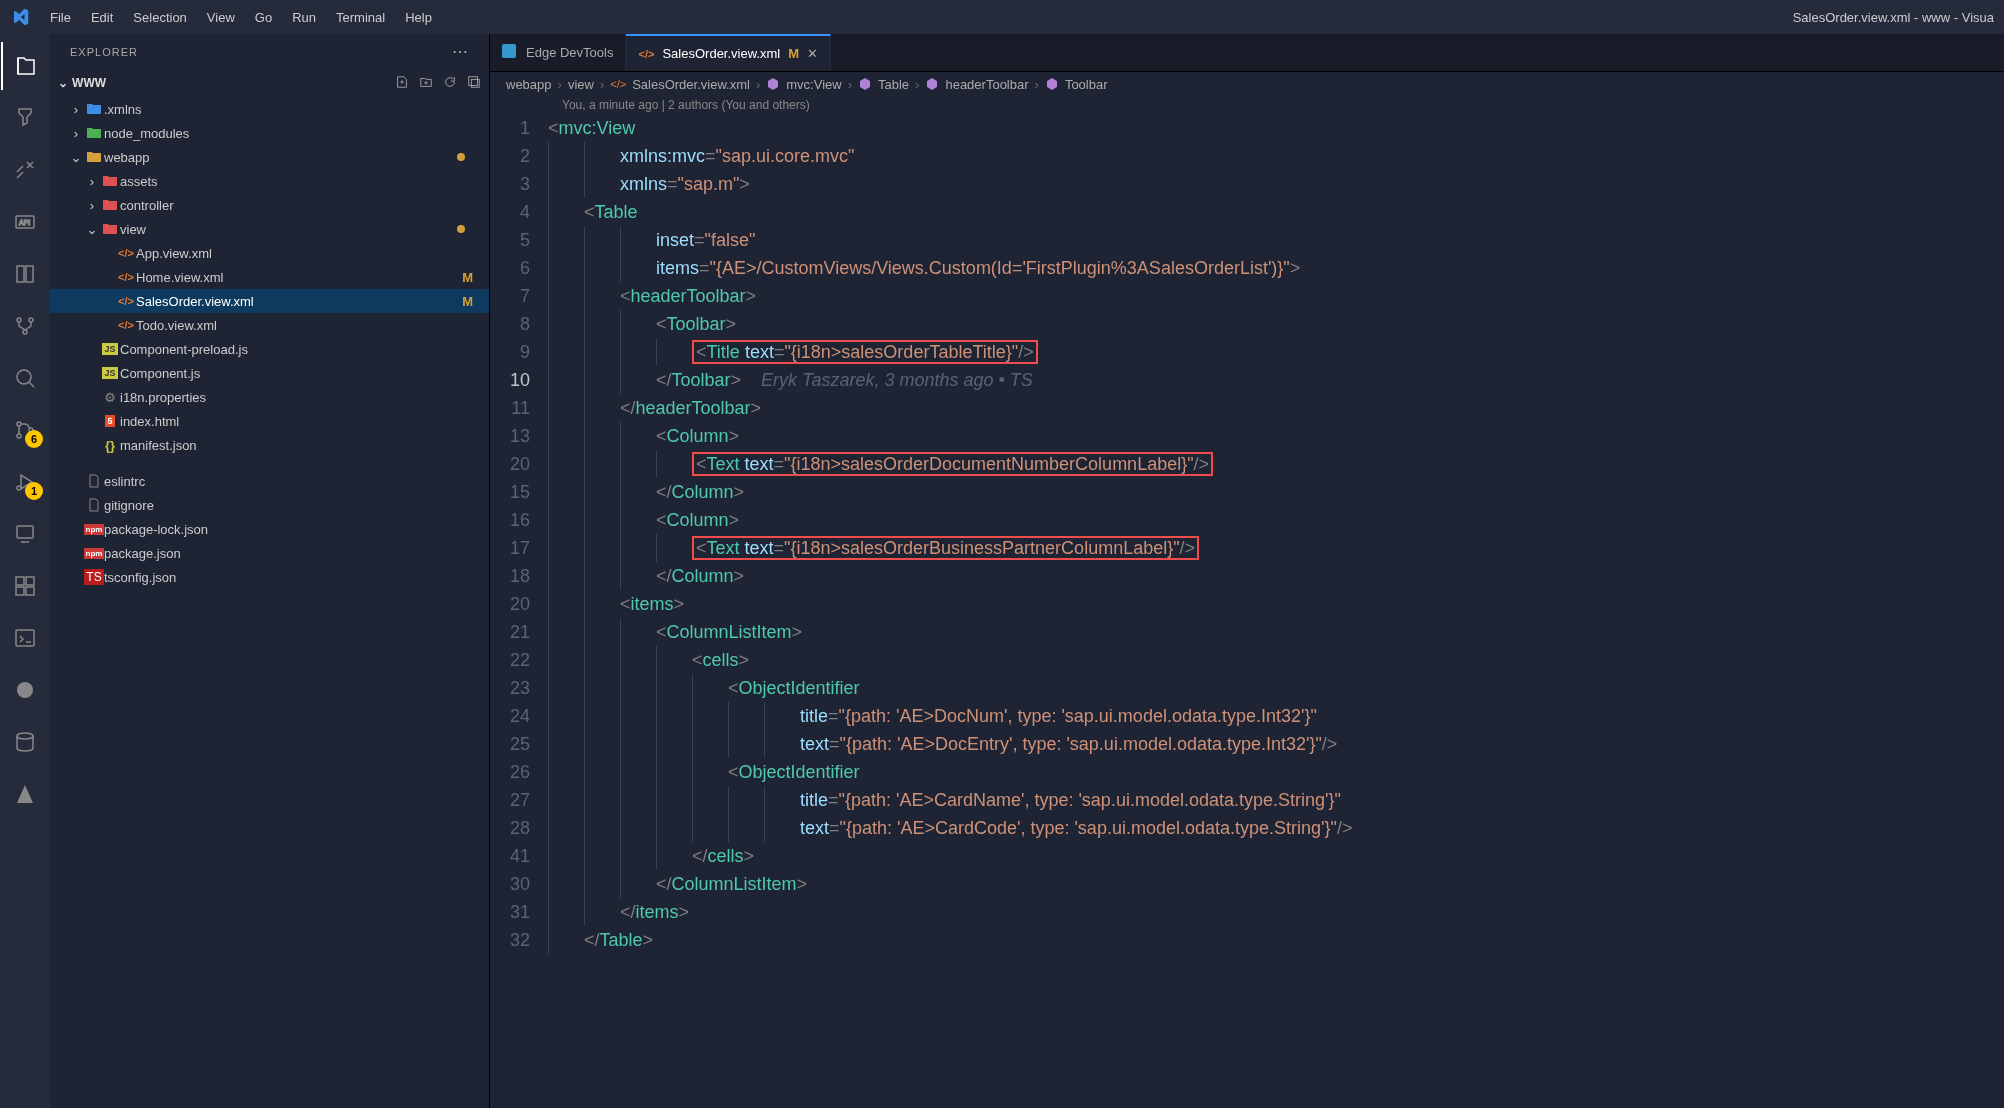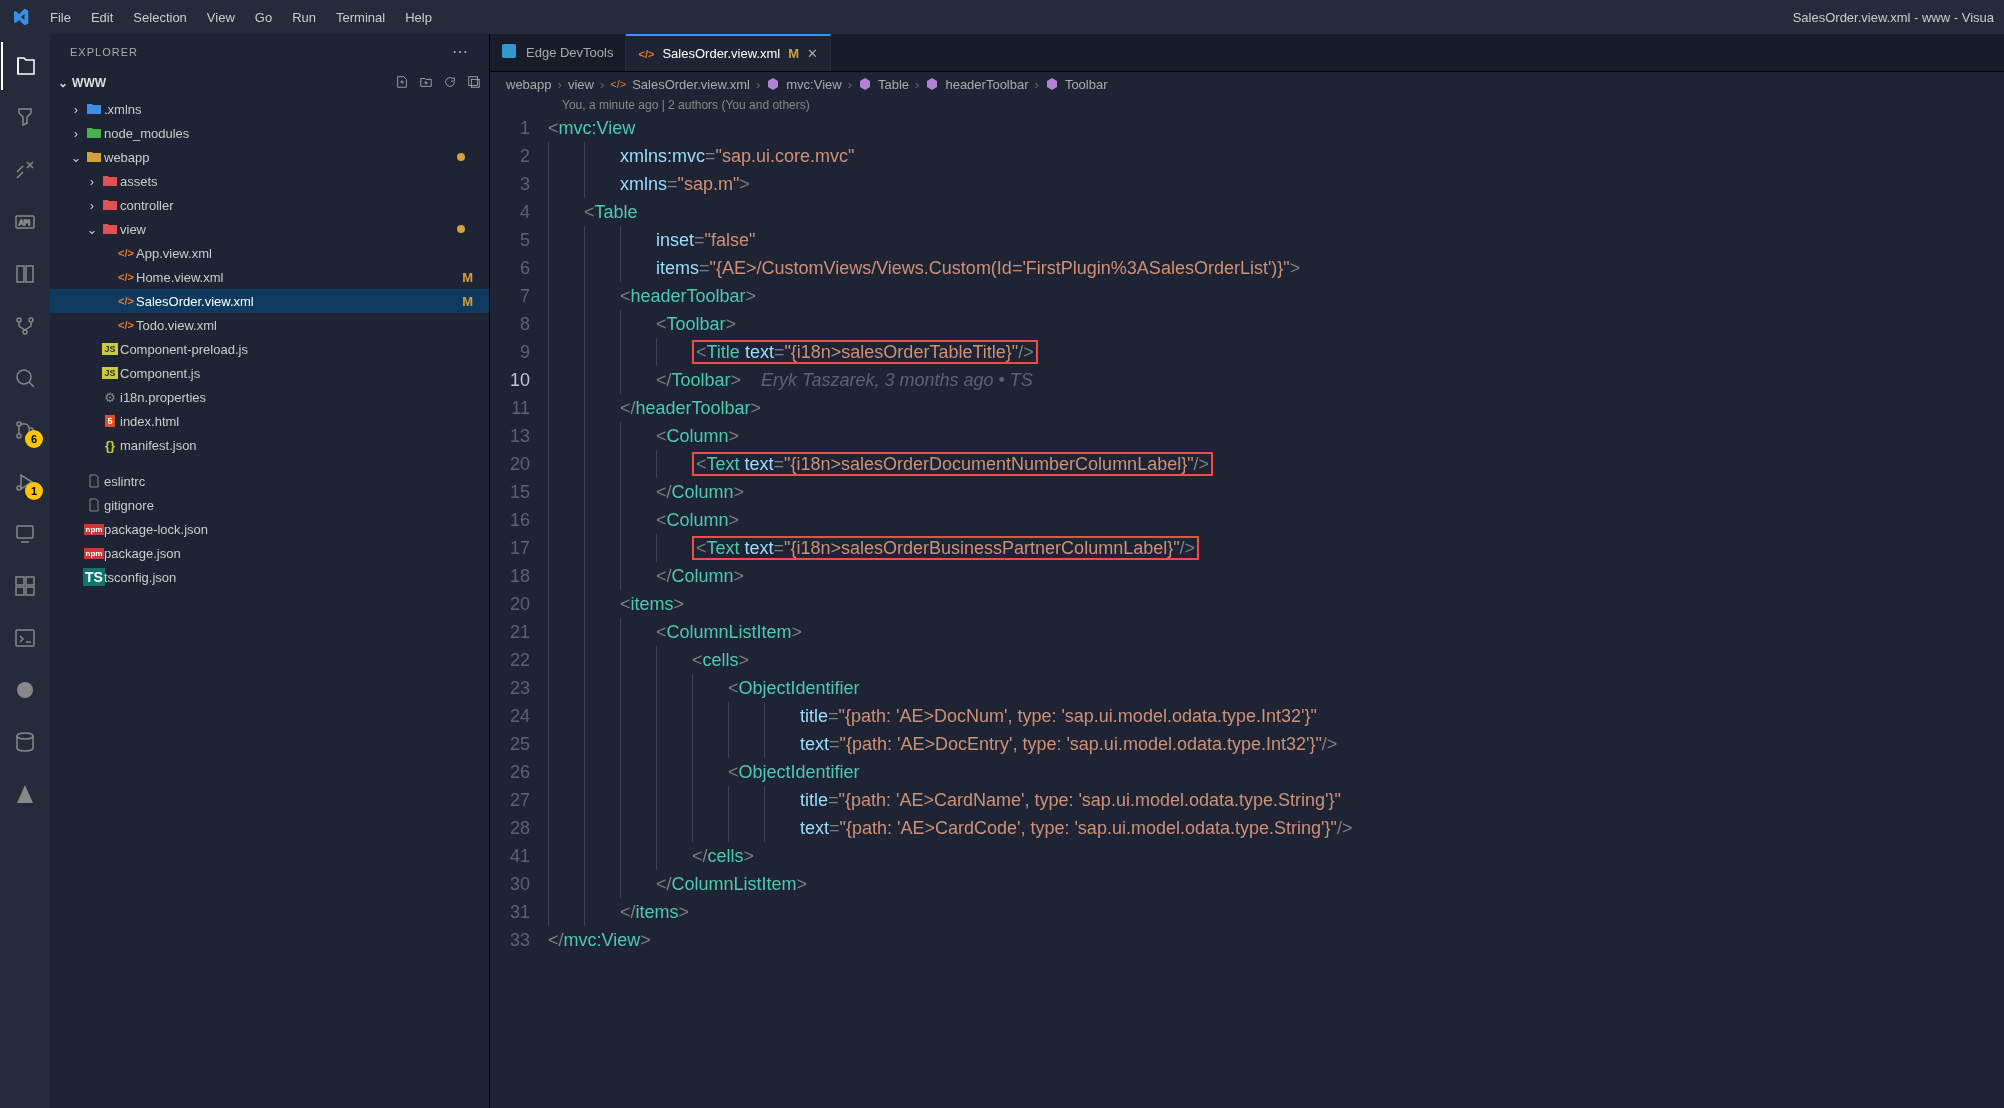--- a/index.html
+++ b/index.html
@@ -341,21 +341,21 @@
         <div class="tree-row" style="padding-left: 18px;">
           <span class="chev"></span>
           <span class="ficon">
             <span style="background:#cb3837;color:#fff;font-size:8px;font-weight:700;padding:1px 2px">npm</span>
           </span>
           <span>package.json</span>
         </div>
         <div class="tree-row" style="padding-left: 18px;">
           <span class="chev"></span>
           <span class="ficon">
-            <span style="background:#0f766e;color:#fff;font-size:14px;font-weight:700;padding:1px 2px">TS</span>
+            <span style="background:#b91c1c;color:#fff;font-size:12px;font-weight:400;padding:1px 2px">TS</span>
           </span>
           <span>tsconfig.json</span>
         </div>
       </div>
   </div>
 
   <div class="editor">
     <div class="tabs" id="tabs">
         <div class="tab">
           <span class="ficon"><svg width="14" height="14" viewBox="0 0 16 16">
@@ -521,18 +521,18 @@
         </div>
         <div class="gutter-line">
           <div class="ln">30</div>
           <div class="cline"><span style="border-left:1px solid #3c4256;display:inline-block;width:36px;height:100%"> </span><span style="border-left:1px solid #3c4256;display:inline-block;width:36px;height:100%"> </span><span style="border-left:1px solid #3c4256;display:inline-block;width:36px;height:100%"> </span><span class="pun">&lt;/</span><span class="tag">ColumnListItem</span><span class="pun">&gt;</span></div>
         </div>
         <div class="gutter-line">
           <div class="ln">31</div>
           <div class="cline"><span style="border-left:1px solid #3c4256;display:inline-block;width:36px;height:100%"> </span><span style="border-left:1px solid #3c4256;display:inline-block;width:36px;height:100%"> </span><span class="pun">&lt;/</span><span class="tag">items</span><span class="pun">&gt;</span></div>
         </div>
         <div class="gutter-line">
-          <div class="ln">33</div>
-          <div class="cline"><span class="pun">&lt;/</span><span class="ns">mvc:View</span><span class="pun">&gt;</span></div>
+          <div class="ln">32</div>
+          <div class="cline"><span style="border-left:1px solid #3c4256;display:inline-block;width:36px;height:100%"> </span><span class="pun">&lt;/</span><span class="tag">Table</span><span class="pun">&gt;</span></div>
         </div>
       </div>
   </div>
 </div>
 
 </body></html>

